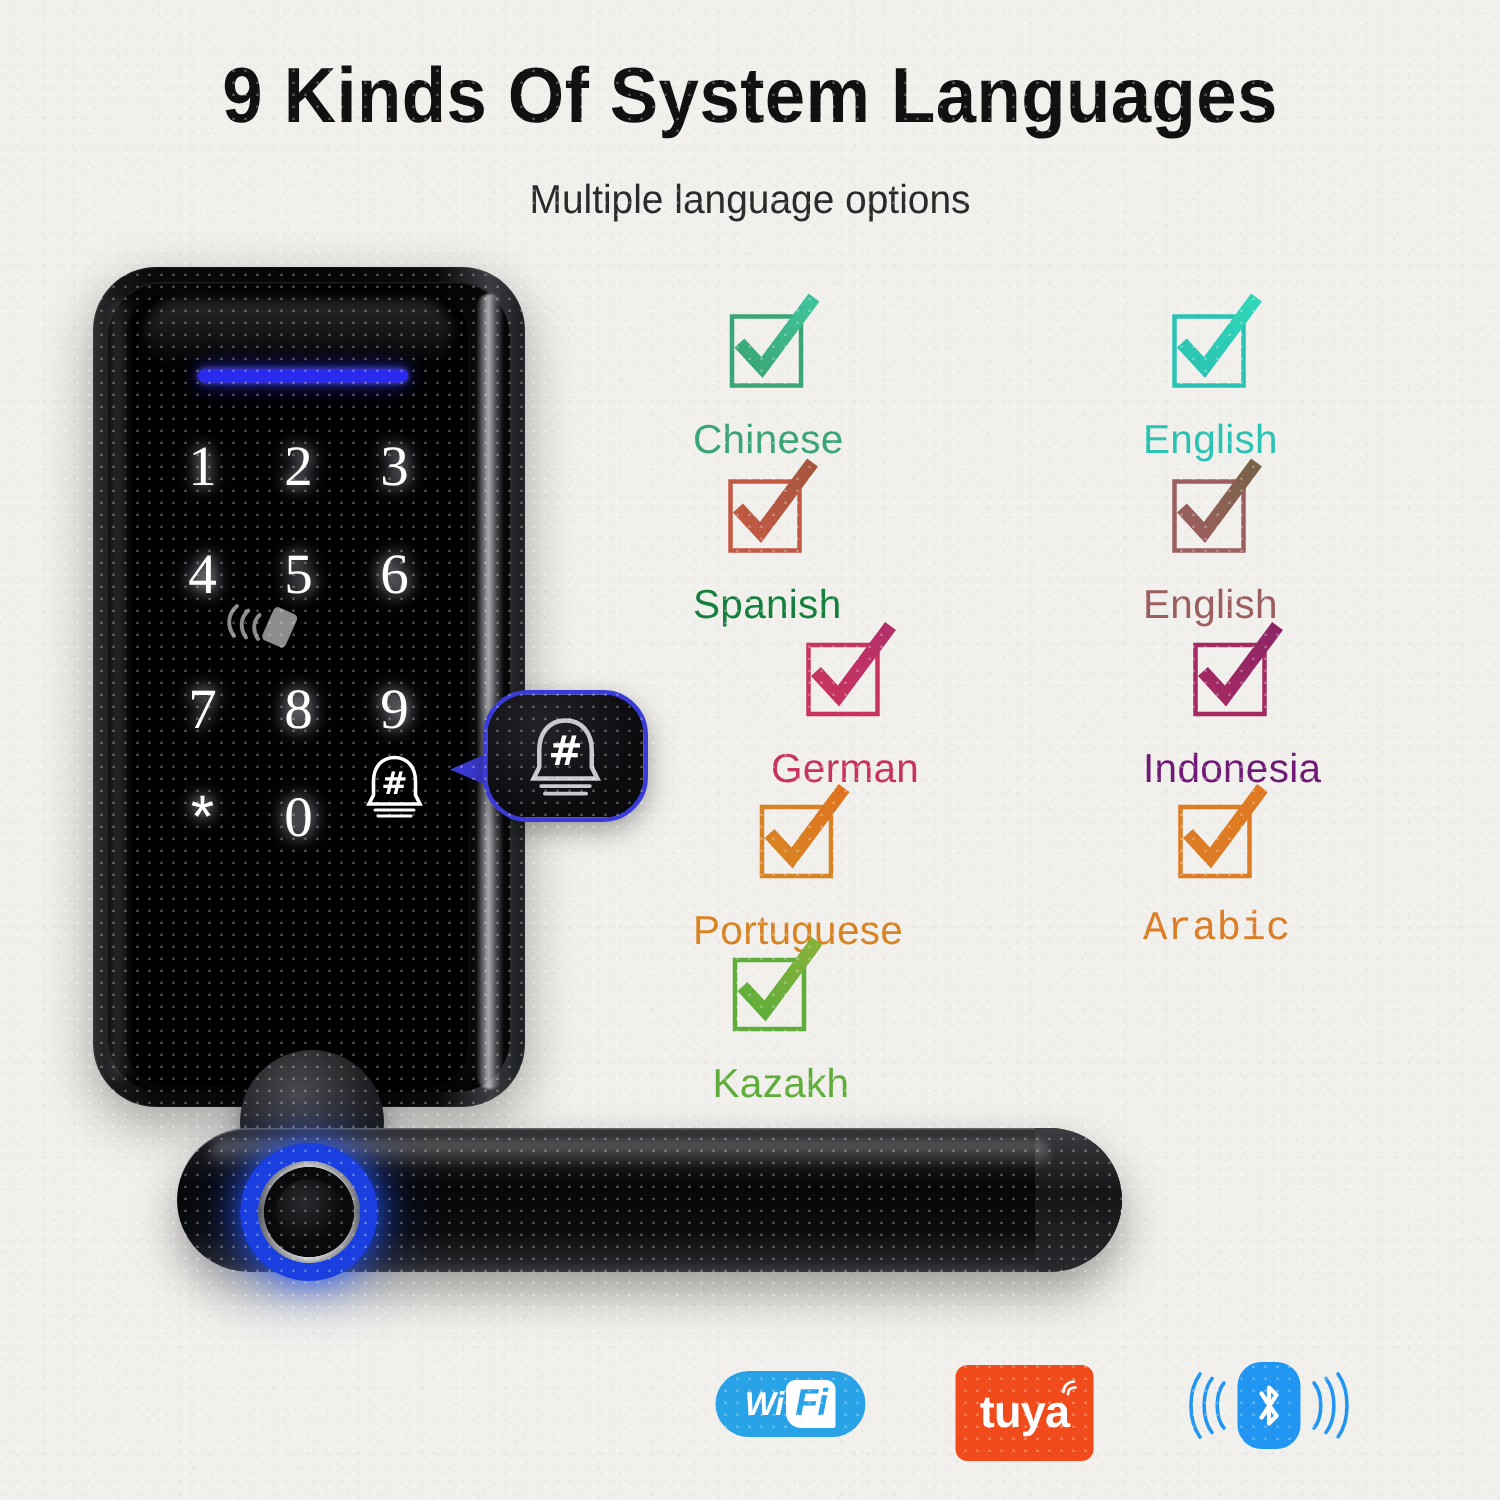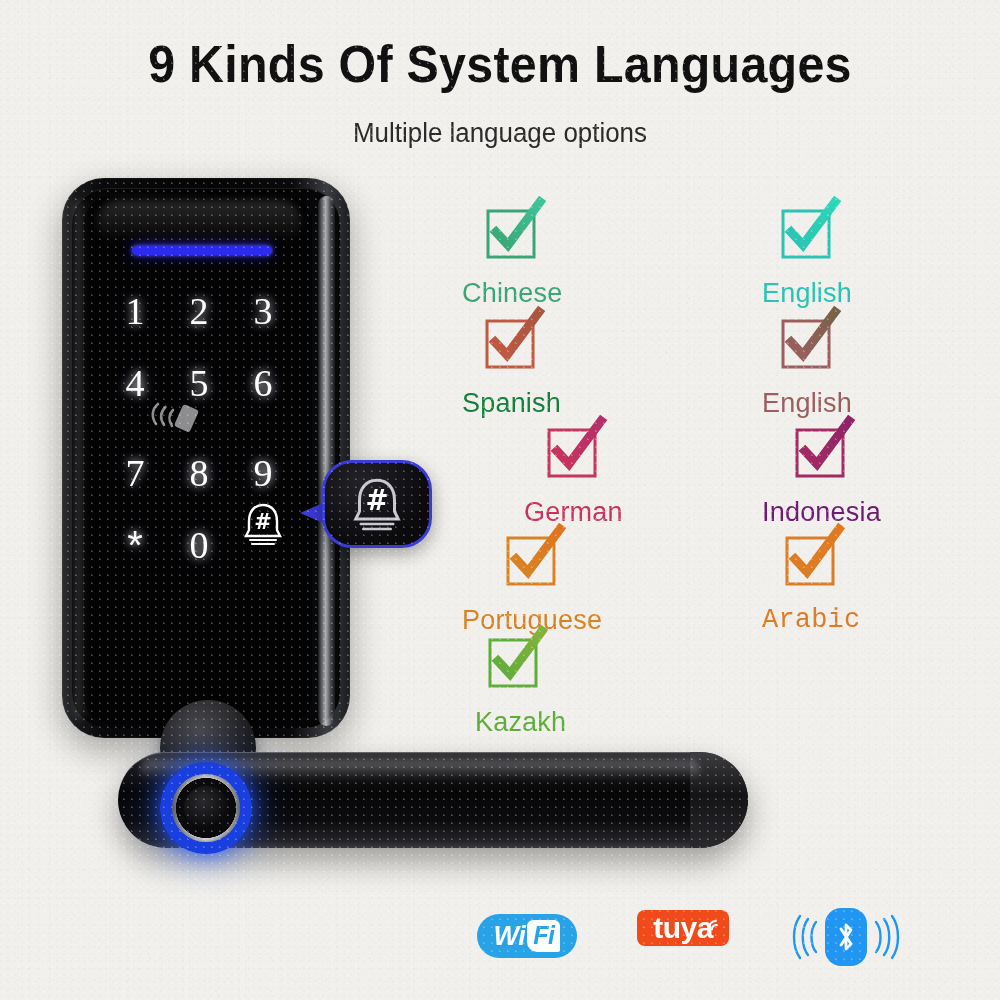--- a/index.html
+++ b/index.html
@@ -147,28 +147,28 @@
   .cbx{width:50px;height:50px;position:relative;flex:none;}
   .cbx svg{position:absolute;left:-4px;top:-12px;overflow:visible;}
   .lang-label{font-size:27px;font-weight:400;letter-spacing:.2px;white-space:nowrap;}
 
   
   .badges{position:absolute;left:0;top:900px;width:1000px;height:80px;}
   .wifi-badge{
     position:absolute;left:477px;top:14px;width:100px;height:44px;border-radius:22px;
     background:#29a3e8;display:flex;align-items:center;justify-content:center;
   }
-  .wifi-wi{color:#fff;font-size:27px;font-weight:700;letter-spacing:-.5px;font-style:italic;margin-right:2px;}
+  .wifi-wi{color:#fff;font-size:22px;font-weight:700;letter-spacing:-.5px;font-style:italic;margin-right:2px;}
   .wifi-fi-box{
     background:#fff;border-radius:6px 6px 2px 10px;padding:1px 6px 2px 6px;
   }
   .wifi-fi{color:#29a3e8;font-size:25px;font-weight:700;letter-spacing:-.5px;font-style:italic;}
 
   .tuya-badge{
-    position:absolute;left:637px;top:10px;width:92px;height:36px;border-radius:8px;
+    position:absolute;left:637px;top:10px;width:92px;height:64px;border-radius:8px;
     background:#f24b1b;display:flex;align-items:center;justify-content:center;position:absolute;
   }
   .tuya-text{color:#fff;font-size:30px;font-weight:700;letter-spacing:-.5px;}
 
   .bt-badge{position:absolute;left:786px;top:6px;width:120px;height:62px;}
   .bt-sq{
     position:absolute;left:39px;top:2px;width:42px;height:58px;border-radius:16px;background:#2196f3;
     display:flex;align-items:center;justify-content:center;
   }
 </style>
@@ -293,21 +293,21 @@
               <stop offset="0%" stop-color="#9c5f5f"></stop>
               <stop offset="100%" stop-color="#7a6248"></stop>
             </linearGradient>
           </defs>
           <rect x="5" y="17" width="46" height="46" fill="none" stroke="#9c5f5f" stroke-width="3"></rect>
           <path d="M13 38 L25 51 L57 8" fill="none" stroke="url(#g3)" stroke-width="9" stroke-linecap="square" stroke-linejoin="miter"></path>
         </svg>
       </div>
       <span class="lang-label" style="color: rgb(156, 95, 95);">English</span>
     </div>
-    <div class="lang-item" style="left: 14px; top: 219px; padding-left: 48px;">
+    <div class="lang-item" style="left: 4px; top: 219px; padding-left: 48px;">
       <div class="cbx">
         <svg width="66" height="66" viewBox="0 0 66 66">
           <defs>
             <linearGradient id="g4" x1="0" y1="1" x2="1" y2="0">
               <stop offset="0%" stop-color="#c8345e"></stop>
               <stop offset="100%" stop-color="#b52f6a"></stop>
             </linearGradient>
           </defs>
           <rect x="5" y="17" width="46" height="46" fill="none" stroke="#c8345e" stroke-width="3"></rect>
           <path d="M13 38 L25 51 L57 8" fill="none" stroke="url(#g4)" stroke-width="9" stroke-linecap="square" stroke-linejoin="miter"></path>

